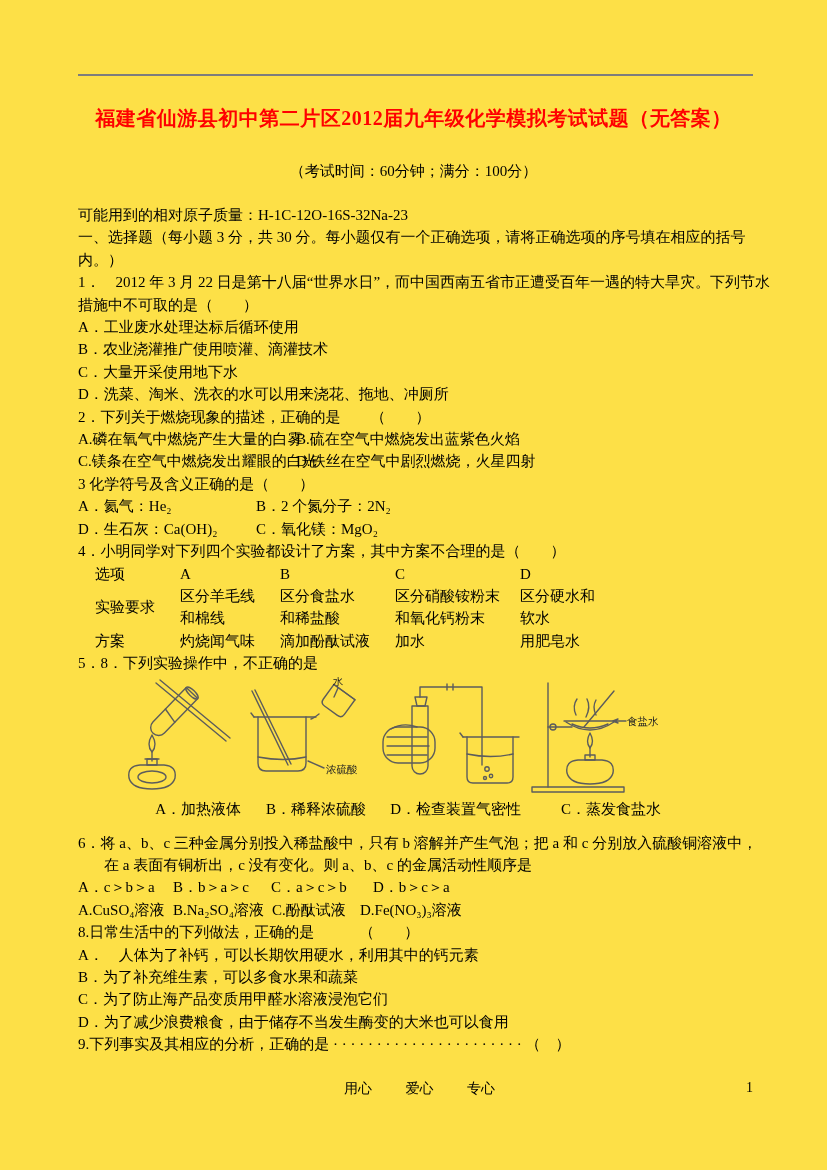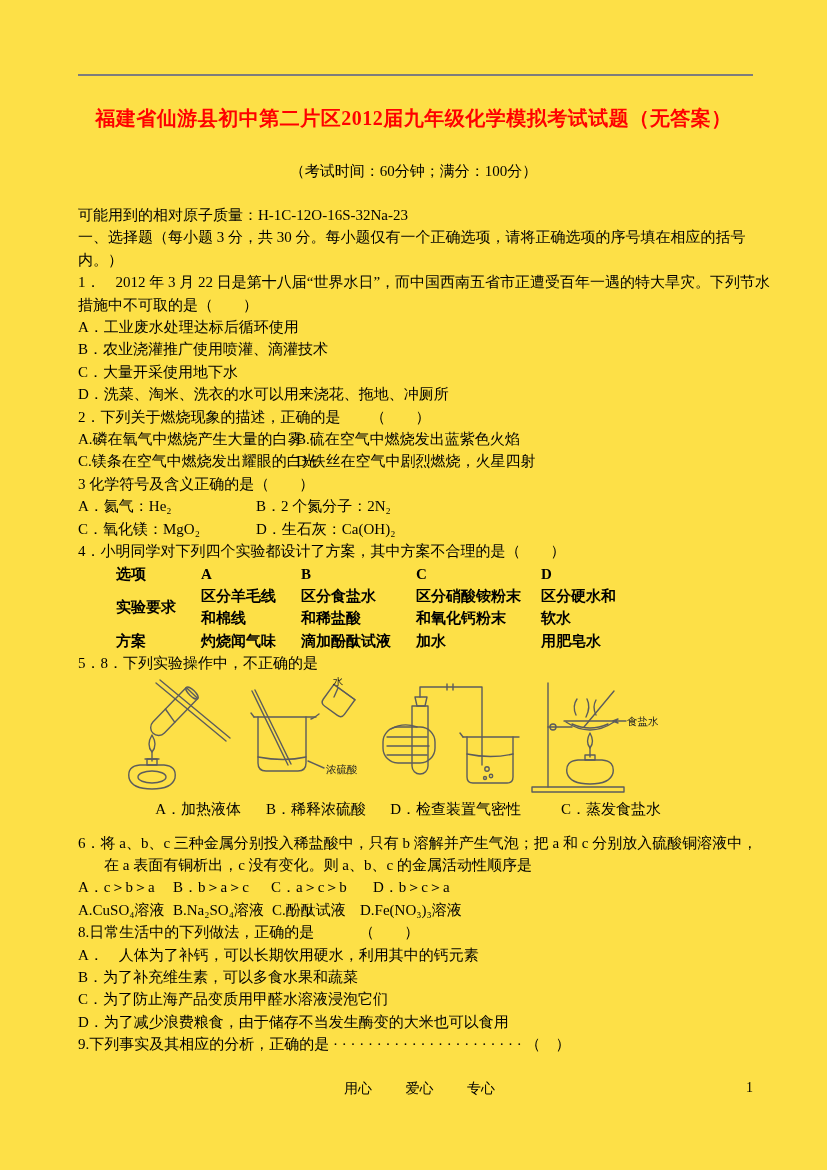--- a/index.html
+++ b/index.html
@@ -17,21 +17,21 @@
   .doc-subtitle { position:absolute; top:162px; left:0; right:0; text-align:center; font-size:15px; }
   .bodytext { position:absolute; top:204px; left:78px; width:684px; font-size:15px; line-height:22.4px; }
   .bodytext p { margin:0; }
   .line { white-space:nowrap; }
   .indent2 { padding-left:26px; }
   .opt-grid { display:grid; white-space:nowrap; }
   .g-q2 { grid-template-columns:218px 1fr; }
   .g-q3 { grid-template-columns:178px 1fr; }
   .g-q6 { grid-template-columns:95px 98px 102px 1fr; }
   .g-q7 { grid-template-columns:95px 99px 88px 1fr; }
-  .q4table { margin-left:38px;font-weight:bold; }
+  .q4table { margin-left:17px; }
   .q4row { display:grid; grid-template-columns:85px 100px 115px 125px 1fr; }
   .q4row.mid { align-items:center; }
   .pre { white-space:pre-line; }
   .figrow { display:flex; gap:5px; margin-left:28px; margin-top:2px; }
   .fig { text-align:center; }
   .fig svg { display:block; margin:0 auto; }
   .fig svg path, .fig svg line, .fig svg rect, .fig svg ellipse, .fig svg circle {
     stroke:#5c5c5c; stroke-width:1.4; fill:none; stroke-linecap:round; stroke-linejoin:round;
   }
   .fig svg text { fill:#222; stroke:none; font-size:10.5px; font-family:"Liberation Serif","DejaVu Serif",serif; }
@@ -72,22 +72,22 @@
       <span>C.镁条在空气中燃烧发出耀眼的白光</span>
       <span>D.铁丝在空气中剧烈燃烧，火星四射</span>
     </div>
 
     <p class="line">3 化学符号及含义正确的是（　　）</p>
     <div class="opt-grid g-q3">
       <span>A．氦气：He₂</span>
       <span>B．2 个氮分子：2N₂</span>
     </div>
     <div class="opt-grid g-q3">
+      <span>D．生石灰：Ca(OH)₂</span>
       <span>C．氧化镁：MgO₂</span>
-      <span>D．生石灰：Ca(OH)₂</span>
     </div>
 
     <p class="line">4．小明同学对下列四个实验都设计了方案，其中方案不合理的是（　　）</p>
     <div class="q4table">
       <div class="q4row">
         <span>选项</span>
         <span>A</span>
         <span>B</span>
         <span>C</span>
         <span>D</span>

